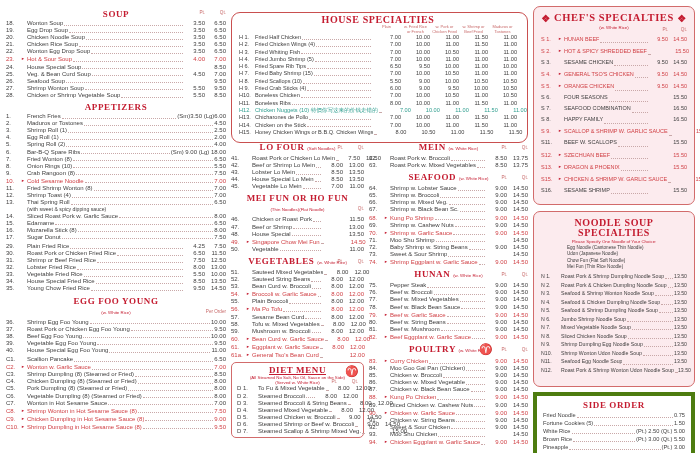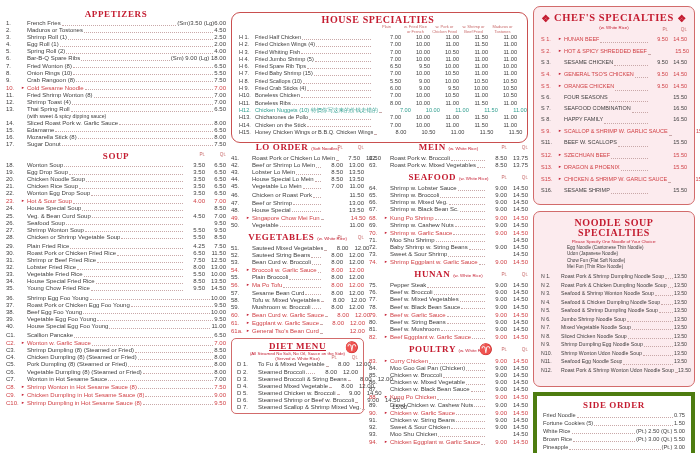--- a/index.html
+++ b/index.html
@@ -96,165 +96,20 @@
   }
   .side .row{font-size:5.7px;line-height:8px;}
 </style>
 </head>
 <body>
 
 <div class="col-left">
 
   <div class="sec">
     <div class="sec-h">
-      <span>APPETIZERS</span>
-    </div>
-    <div>
-  <div class="row">
-    <span class="num">1.</span>
-    <span class="mark"></span>
-    <span class="nm">French Fries</span>
-    <span class="lead"></span>
-    <span class="p pr">(Sm)3.50  (Lg)6.00</span>
-  </div>
-
-  <div class="row">
-    <span class="num">2.</span>
-    <span class="mark"></span>
-    <span class="nm">Maduros or Tostones</span>
-    <span class="lead"></span>
-    <span class="p pr">4.50</span>
-  </div>
-
-  <div class="row">
-    <span class="num">3.</span>
-    <span class="mark"></span>
-    <span class="nm">Shrimp Roll (1)</span>
-    <span class="lead"></span>
-    <span class="p pr">2.50</span>
-  </div>
-
-  <div class="row">
-    <span class="num">4.</span>
-    <span class="mark"></span>
-    <span class="nm">Egg Roll (1)</span>
-    <span class="lead"></span>
-    <span class="p pr">2.00</span>
-  </div>
-
-  <div class="row">
-    <span class="num">5.</span>
-    <span class="mark"></span>
-    <span class="nm">Spring Roll (2)</span>
-    <span class="lead"></span>
-    <span class="p pr">4.00</span>
-  </div>
-
-  <div class="row">
-    <span class="num">6.</span>
-    <span class="mark"></span>
-    <span class="nm">Bar-B-Q Spare Ribs</span>
-    <span class="lead"></span>
-    <span class="p pr">(Sm) 9.00  (Lg) 18.00</span>
-  </div>
-
-  <div class="row">
-    <span class="num">7.</span>
-    <span class="mark"></span>
-    <span class="nm">Fried Wonton (8)</span>
-    <span class="lead"></span>
-    <span class="p pr">6.50</span>
-  </div>
-
-  <div class="row">
-    <span class="num">8.</span>
-    <span class="mark"></span>
-    <span class="nm">Onion Rings (10)</span>
-    <span class="lead"></span>
-    <span class="p pr">5.50</span>
-  </div>
-
-  <div class="row">
-    <span class="num">9.</span>
-    <span class="mark"></span>
-    <span class="nm">Crab Rangoon (8)</span>
-    <span class="lead"></span>
-    <span class="p pr">7.50</span>
-  </div>
-
-  <div class="row red">
-    <span class="num">10.</span>
-    <span class="mark">►</span>
-    <span class="nm">Cold Sesame Noodle</span>
-    <span class="lead"></span>
-    <span class="p pr">7.00</span>
-  </div>
-
-  <div class="row">
-    <span class="num">11.</span>
-    <span class="mark"></span>
-    <span class="nm">Fried Shrimp Wonton (8)</span>
-    <span class="lead"></span>
-    <span class="p pr">7.00</span>
-  </div>
-
-  <div class="row">
-    <span class="num">12.</span>
-    <span class="mark"></span>
-    <span class="nm">Shrimp Toast (4)</span>
-    <span class="lead"></span>
-    <span class="p pr">7.00</span>
-  </div>
-
-  <div class="row">
-    <span class="num">13.</span>
-    <span class="mark"></span>
-    <span class="nm">Thai Spring Roll</span>
-    <span class="lead"></span>
-    <span class="p pr">6.50</span>
-  </div>
-  <div class="ex">(with sweet &amp; spicy dipping sauce)</div>
-
-  <div class="row">
-    <span class="num">14.</span>
-    <span class="mark"></span>
-    <span class="nm">Sliced Roast Pork w. Garlic Sauce</span>
-    <span class="lead"></span>
-    <span class="p pr">8.00</span>
-  </div>
-
-  <div class="row">
-    <span class="num">15.</span>
-    <span class="mark"></span>
-    <span class="nm">Edamame</span>
-    <span class="lead"></span>
-    <span class="p pr">6.50</span>
-  </div>
-
-  <div class="row">
-    <span class="num">16.</span>
-    <span class="mark"></span>
-    <span class="nm">Mozarella Stick (8)</span>
-    <span class="lead"></span>
-    <span class="p pr">8.00</span>
-  </div>
-
-  <div class="row">
-    <span class="num">17.</span>
-    <span class="mark"></span>
-    <span class="nm">Sugar Donut</span>
-    <span class="lead"></span>
-    <span class="p pr">7.50</span>
-  </div>
-
-</div>
-  </div>
-
-  <div class="sec">
-    <div class="sec-h">
       <span>SOUP</span>
       <span class="collabels">
         <span>Pt.</span>
         <span>Qt.</span>
       </span>
     </div>
     <div>
   <div class="row">
     <span class="num">18.</span>
     <span class="mark"></span>
@@ -350,20 +205,165 @@
     <span class="mark"></span>
     <span class="nm">Chicken or Shrimp Vegetable Soup</span>
     <span class="lead"></span>
     <span class="p p1">5.50</span>
     <span class="p p2">8.50</span>
   </div>
 </div>
   </div>
 
   <div class="sec">
+    <div class="sec-h">
+      <span>APPETIZERS</span>
+    </div>
+    <div>
+  <div class="row">
+    <span class="num">1.</span>
+    <span class="mark"></span>
+    <span class="nm">French Fries</span>
+    <span class="lead"></span>
+    <span class="p pr">(Sm)3.50  (Lg)6.00</span>
+  </div>
+
+  <div class="row">
+    <span class="num">2.</span>
+    <span class="mark"></span>
+    <span class="nm">Maduros or Tostones</span>
+    <span class="lead"></span>
+    <span class="p pr">4.50</span>
+  </div>
+
+  <div class="row">
+    <span class="num">3.</span>
+    <span class="mark"></span>
+    <span class="nm">Shrimp Roll (1)</span>
+    <span class="lead"></span>
+    <span class="p pr">2.50</span>
+  </div>
+
+  <div class="row">
+    <span class="num">4.</span>
+    <span class="mark"></span>
+    <span class="nm">Egg Roll (1)</span>
+    <span class="lead"></span>
+    <span class="p pr">2.00</span>
+  </div>
+
+  <div class="row">
+    <span class="num">5.</span>
+    <span class="mark"></span>
+    <span class="nm">Spring Roll (2)</span>
+    <span class="lead"></span>
+    <span class="p pr">4.00</span>
+  </div>
+
+  <div class="row">
+    <span class="num">6.</span>
+    <span class="mark"></span>
+    <span class="nm">Bar-B-Q Spare Ribs</span>
+    <span class="lead"></span>
+    <span class="p pr">(Sm) 9.00  (Lg) 18.00</span>
+  </div>
+
+  <div class="row">
+    <span class="num">7.</span>
+    <span class="mark"></span>
+    <span class="nm">Fried Wonton (8)</span>
+    <span class="lead"></span>
+    <span class="p pr">6.50</span>
+  </div>
+
+  <div class="row">
+    <span class="num">8.</span>
+    <span class="mark"></span>
+    <span class="nm">Onion Rings (10)</span>
+    <span class="lead"></span>
+    <span class="p pr">5.50</span>
+  </div>
+
+  <div class="row">
+    <span class="num">9.</span>
+    <span class="mark"></span>
+    <span class="nm">Crab Rangoon (8)</span>
+    <span class="lead"></span>
+    <span class="p pr">7.50</span>
+  </div>
+
+  <div class="row red">
+    <span class="num">10.</span>
+    <span class="mark">►</span>
+    <span class="nm">Cold Sesame Noodle</span>
+    <span class="lead"></span>
+    <span class="p pr">7.00</span>
+  </div>
+
+  <div class="row">
+    <span class="num">11.</span>
+    <span class="mark"></span>
+    <span class="nm">Fried Shrimp Wonton (8)</span>
+    <span class="lead"></span>
+    <span class="p pr">7.00</span>
+  </div>
+
+  <div class="row">
+    <span class="num">12.</span>
+    <span class="mark"></span>
+    <span class="nm">Shrimp Toast (4)</span>
+    <span class="lead"></span>
+    <span class="p pr">7.00</span>
+  </div>
+
+  <div class="row">
+    <span class="num">13.</span>
+    <span class="mark"></span>
+    <span class="nm">Thai Spring Roll</span>
+    <span class="lead"></span>
+    <span class="p pr">6.50</span>
+  </div>
+  <div class="ex">(with sweet &amp; spicy dipping sauce)</div>
+
+  <div class="row">
+    <span class="num">14.</span>
+    <span class="mark"></span>
+    <span class="nm">Sliced Roast Pork w. Garlic Sauce</span>
+    <span class="lead"></span>
+    <span class="p pr">8.00</span>
+  </div>
+
+  <div class="row">
+    <span class="num">15.</span>
+    <span class="mark"></span>
+    <span class="nm">Edamame</span>
+    <span class="lead"></span>
+    <span class="p pr">6.50</span>
+  </div>
+
+  <div class="row">
+    <span class="num">16.</span>
+    <span class="mark"></span>
+    <span class="nm">Mozarella Stick (8)</span>
+    <span class="lead"></span>
+    <span class="p pr">8.00</span>
+  </div>
+
+  <div class="row">
+    <span class="num">17.</span>
+    <span class="mark"></span>
+    <span class="nm">Sugar Donut</span>
+    <span class="lead"></span>
+    <span class="p pr">7.50</span>
+  </div>
+
+</div>
+  </div>
+
+  <div class="sec">
     <div>
   <div class="row">
     <span class="num">29.</span>
     <span class="mark"></span>
     <span class="nm">Plain Fried Rice</span>
     <span class="lead"></span>
     <span class="p p1">4.25</span>
     <span class="p p2">7.50</span>
   </div>
 
@@ -417,20 +417,27 @@
     <span class="mark"></span>
     <span class="nm">Young Chow Fried Rice</span>
     <span class="lead"></span>
     <span class="p p1">9.50</span>
     <span class="p p2">14.50</span>
   </div>
 </div>
   </div>
 
   <div class="sec">
+    <div class="sec-h">
+      <span>EGG FOO YOUNG</span><br>
+      <span class="inote">(w. White Rice)</span>
+      <span class="collabels">
+        <span class="auto">Per Order</span>
+      </span>
+    </div>
     <div>
   <div class="row">
     <span class="num">36.</span>
     <span class="mark"></span>
     <span class="nm">Shrimp Egg Foo Young</span>
     <span class="lead"></span>
     <span class="p pr">10.00</span>
   </div>
 
   <div class="row">
@@ -721,21 +728,21 @@
     <span class="p">11.50</span>
     <span class="p">11.50</span>
   </div>
 </div>
 </div>
 
 <div class="col-ml">
 
   <div class="sec">
     <div class="sec-h">
-      <span>LO ORDER</span>
+      <span>LO FOUR</span>
       <span class="inote">(Soft Noodles)</span>
       <span class="collabels">
         <span>Pt.</span>
         <span>Qt.</span>
       </span>
     </div>
     <div>
   <div class="row">
     <span class="num">41.</span>
     <span class="mark"></span>
@@ -777,20 +784,27 @@
     <span class="mark"></span>
     <span class="nm">Vegetable Lo Mein</span>
     <span class="lead"></span>
     <span class="p p1">7.00</span>
     <span class="p p2">11.00</span>
   </div>
 </div>
   </div>
 
   <div class="sec">
+    <div class="sec-h">
+      <span>MEI FUN OR HO FUN</span><br>
+      <span class="inote">(Thin Noodles)(Flat Noodle)</span>
+      <span class="collabels">
+        <span>Qt.</span>
+      </span>
+    </div>
     <div>
   <div class="row">
     <span class="num">46.</span>
     <span class="mark"></span>
     <span class="nm">Chicken or Roast Pork</span>
     <span class="lead"></span>
     <span class="p p1"></span>
     <span class="p p2">11.50</span>
   </div>
 

